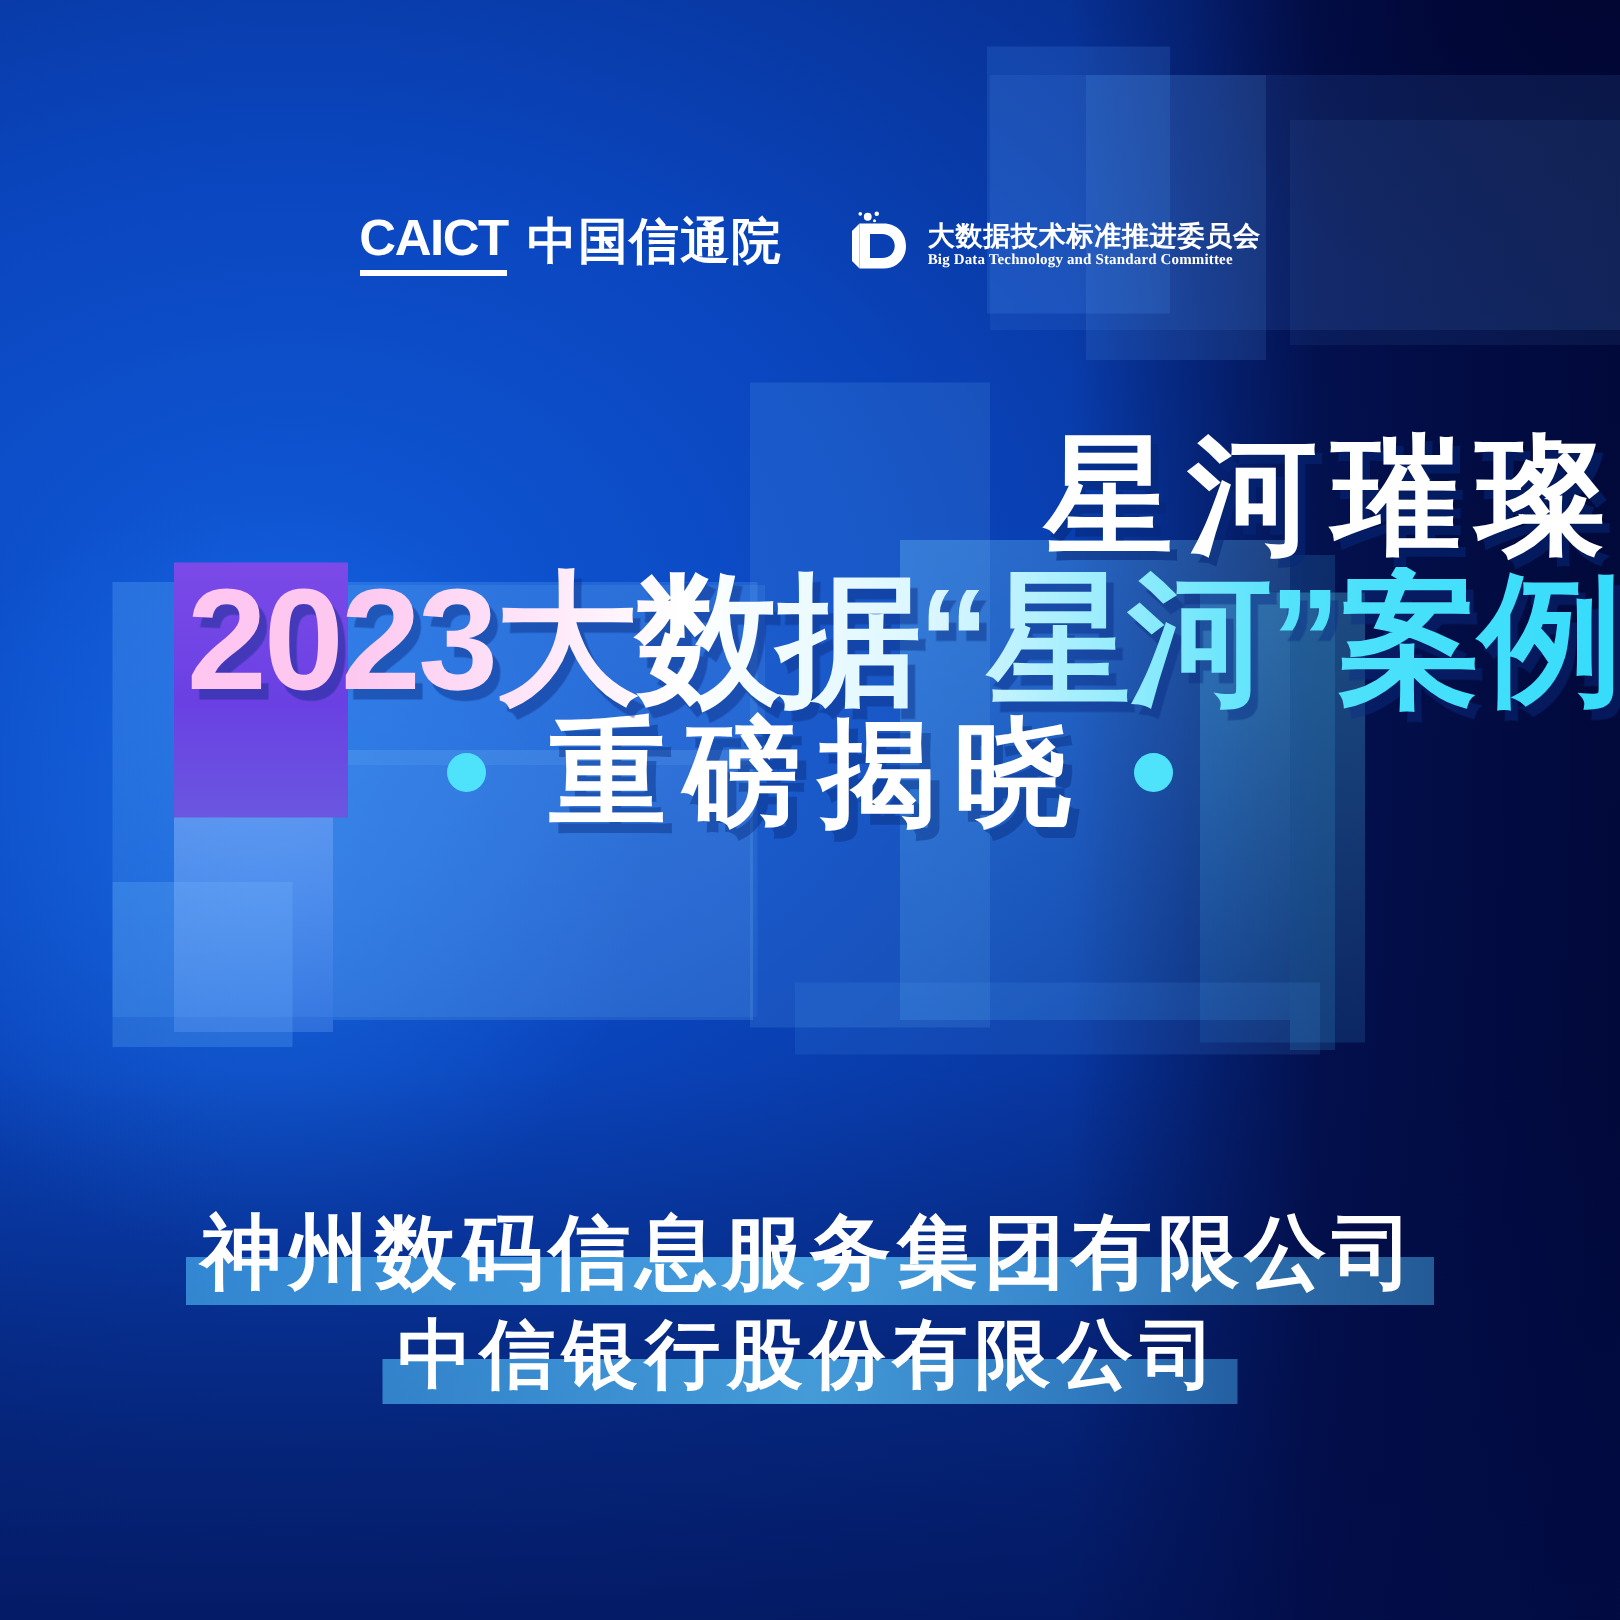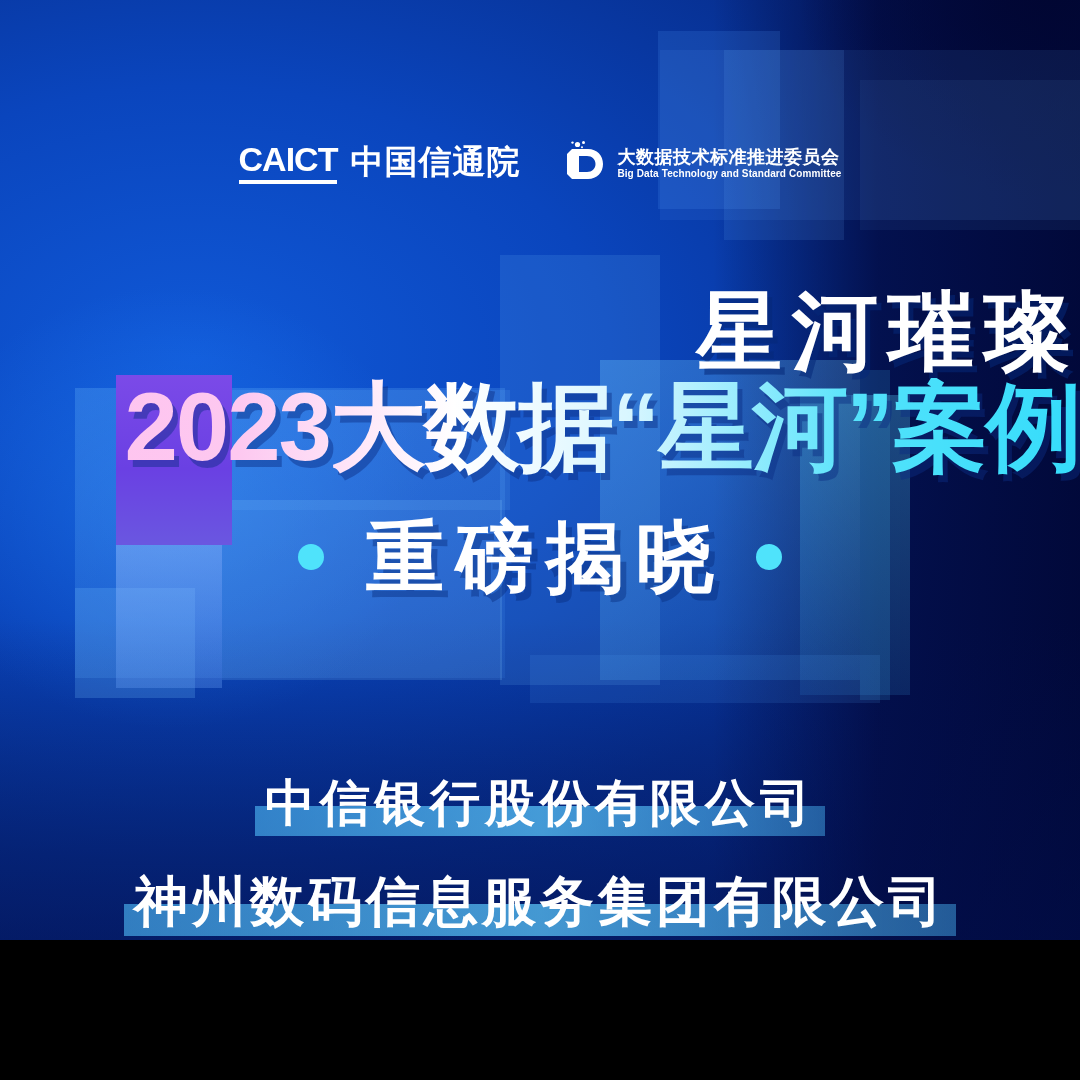--- a/index.html
+++ b/index.html
@@ -1,18 +1,18 @@
 <!DOCTYPE html>
 <html><head>
 <meta charset="utf-8">
 <style>
   html,body{margin:0;padding:0;background:#000;}
   .stage{
     position:relative;
-    width:1080px;height:940px;
+    width:1080px;height:1080px;
     overflow:hidden;
     font-family:"Liberation Sans","DejaVu Sans",sans-serif;
     background:#4d7c0f;
   }
 
   
   .bg-base{
     position:absolute;inset:0;
     background:
       radial-gradient(120% 90% at 18% 38%, #1059d8 0%, #0a45bd 32%, #073092 60%, #041c6e 100%),
@@ -69,21 +69,21 @@
     font-size:34px;font-weight:900;color:#ffffff;letter-spacing:-1px;
     line-height:1;border-bottom:4px solid #ffffff;padding-bottom:4px;
     font-family:"Liberation Sans","DejaVu Sans",sans-serif;
   }
   .caict-cn{
     font-size:33px;font-weight:700;color:#ffffff;line-height:1;
     letter-spacing:1px;padding-bottom:5px;font-family:Liberation Serif, serif;
   }
   .bdtsc{display:flex;align-items:center;gap:11px;}
   .bdtsc-mark{position:relative;width:42px;height:46px;}
-  .bdtsc-text{display:flex;flex-direction:column;gap:3px;}
+  .bdtsc-text{display:flex;flex-direction:column;gap:3px;font-family:Liberation Serif, serif;}
   .bdtsc-cn{font-size:18px;font-weight:700;color:#fff;letter-spacing:.5px;line-height:1;}
   .bdtsc-en{font-size:10px;font-weight:700;color:#fff;letter-spacing:.1px;line-height:1;}
 
   
   .titles{position:absolute;left:0;right:0;top:286px;text-align:right;}
 
   .t-line1{
     font-size:86px;font-weight:900;color:#ffffff;letter-spacing:10px;
     line-height:1.05;
     text-shadow:5px 6px 0 rgba(5,40,120,.55);
@@ -91,21 +91,21 @@
   .t-line2{
     font-size:96px;font-weight:900;line-height:1.02;letter-spacing:-2px;
     margin-top:2px;
     background:linear-gradient(90deg,#ffc2ef 0%,#fdc8f0 22%,#ffffff 42%,#d9f6ff 58%,#52e2fb 80%,#35dcfb 100%);
     -webkit-background-clip:text;background-clip:text;
     color:transparent;-webkit-text-fill-color:transparent;
     filter:drop-shadow(5px 7px 0 rgba(10,45,130,.45));
     padding-left:40px;
   }
   .t-line3-wrap{
-    margin-top:42px;display:flex;align-items:center;justify-content:center;gap:30px;
+    display:flex;align-items:center;justify-content:center;gap:30px;
   }
   .dot{width:26px;height:26px;border-radius:50%;background:#4fe3fb;flex:none;}
   .t-line3{
     font-size:78px;font-weight:900;color:#ffffff;letter-spacing:12px;
     line-height:1;text-indent:12px;
     text-shadow:6px 7px 0 rgba(5,40,120,.40);
   }
 
   
   .companies{position:absolute;left:0;right:0;top:772px;text-align:center;}
@@ -183,26 +183,26 @@
     <div class="t-line2">2023大数据“星河”案例</div>
     <div class="t-line3-wrap">
       <span class="dot"></span>
       <span class="t-line3">重磅揭晓</span>
       <span class="dot"></span>
     </div>
   </div>
 
   <div class="companies">
     <div>
+      <div class="company c2">
+        <span class="hl"></span>
+        <span class="txt">神州数码信息服务集团有限公司</span>
+      </div>
+    </div>
+    <div>
       <div class="company c1">
         <span class="hl"></span>
         <span class="txt">中信银行股份有限公司</span>
       </div>
     </div>
-    <div>
-      <div class="company c2">
-        <span class="hl"></span>
-        <span class="txt">神州数码信息服务集团有限公司</span>
-      </div>
-    </div>
   </div>
 
 </div>
 
 </body></html>

